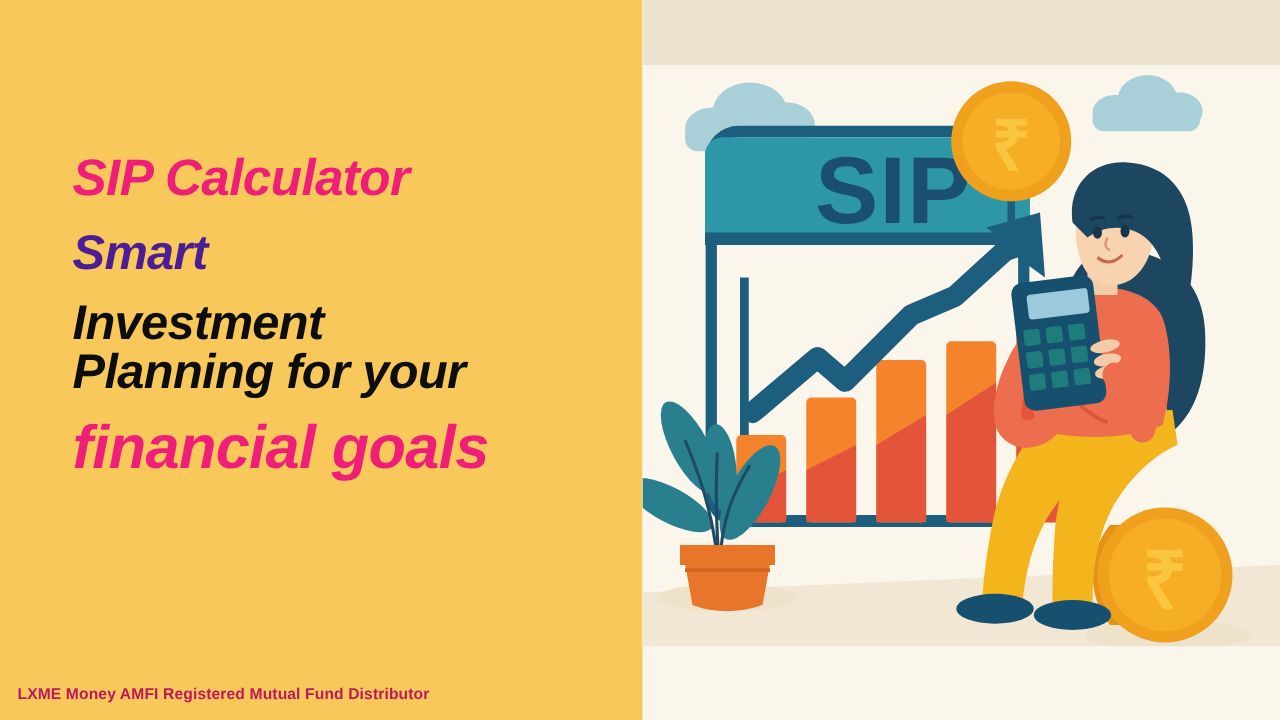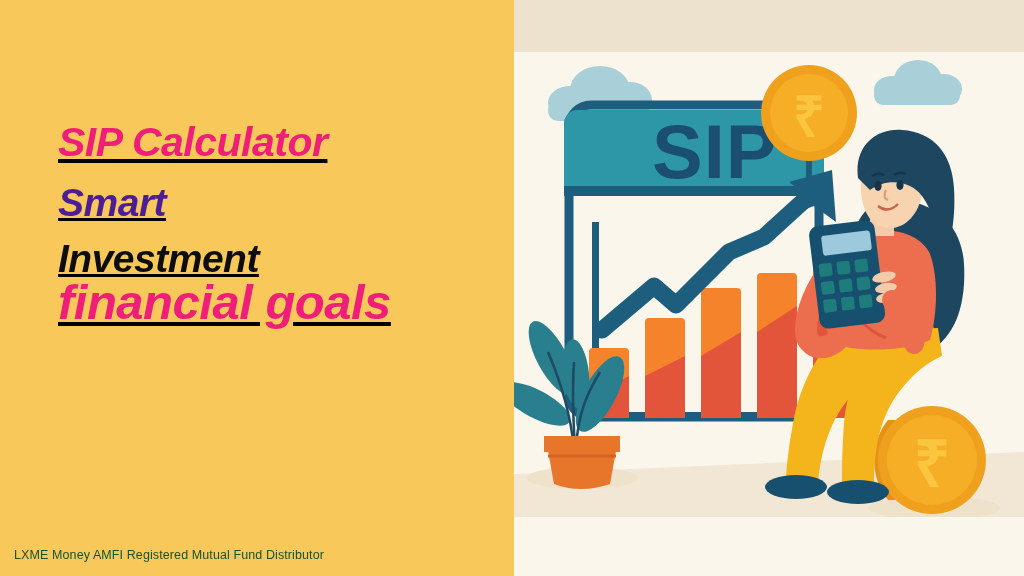--- a/index.html
+++ b/index.html
@@ -9,39 +9,39 @@
     background:#FBF6EC;
   }
   #banner{position:relative;width:1024px;height:576px;overflow:hidden;}
 
   
   .left-panel{
     position:absolute;left:0;top:0;width:514px;height:576px;
     background:#F8C95A;
   }
   .headline{
-    position:absolute;left:58px;top:122px;width:440px;text-decoration:underline;
+    position:absolute;left:58px;top:122px;width:440px;
   }
   .h-line{
     display:block;
     font-style:italic;
     font-weight:700;
     letter-spacing:-0.5px;
     line-height:1.0;
     white-space:nowrap;
   }
   .line-1{font-size:41px;color:#EE1E79;margin-bottom:20px;}
   .line-2{font-size:39px;color:#4c1d95;margin-bottom:17px;}
   .line-3{font-size:39px;color:#0D0D0D;}
   .line-4{font-size:39px;color:#0D0D0D;margin-bottom:17px;}
   .line-5{font-size:49px;color:#EE1E79;}
 
   .disclaimer{
     position:absolute;left:14px;top:548px;
-    font-size:12.5px;color:#14532d;font-weight:400;
+    font-size:12.5px;color:#be185d;font-weight:700;
     letter-spacing:0.1px;white-space:nowrap;
   }
 
   
   .right-panel{
     position:absolute;left:514px;top:0;width:510px;height:517px;
     background:#FBF6EC;overflow:hidden;
   }
   .strip-top{position:absolute;left:0;top:0;width:510px;height:52px;background:#EDE2CE;}
   .strip-bottom{position:absolute;left:0;top:524px;width:510px;height:52px;background:#EDE2CE;}
@@ -56,20 +56,21 @@
 <body>
 
 <div id="banner">
 
   <div class="left-panel">
 
     <div class="headline">
       <span class="h-line line-1">SIP Calculator</span>
       <span class="h-line line-2">Smart</span>
       <span class="h-line line-3">Investment</span>
+      <span class="h-line line-4">Planning for your</span>
       <span class="h-line line-5">financial goals</span>
     </div>
 
     <div class="disclaimer">LXME Money AMFI Registered  Mutual Fund Distributor</div>
   </div>
 
   <div class="right-panel">
 
     <div class="strip-top"></div>
     <div class="floor"></div>

